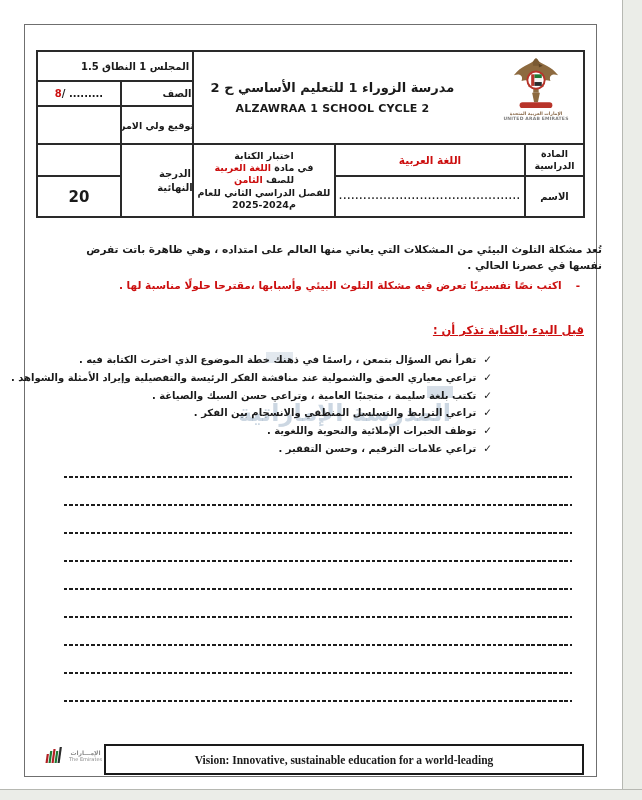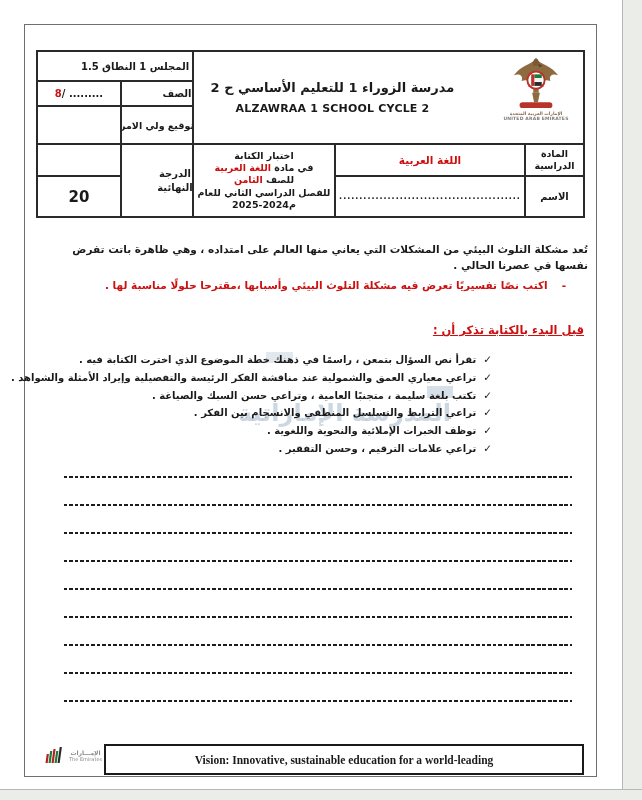--- a/index.html
+++ b/index.html
@@ -34,21 +34,21 @@
   .c-title{grid-column:3;grid-row:4/6;flex-direction:column;font-size:9.5px;line-height:1.3;}
   .c-subj-val{grid-column:4;grid-row:4;font-size:10.5px;}
   .c-dots{grid-column:4;grid-row:5;font-size:8px;letter-spacing:1px;overflow:hidden;}
   .c-subj-lab{grid-column:5;grid-row:4;font-size:9.5px;line-height:1.3;padding:0 3px;}
   .c-name-lab{grid-column:5;grid-row:5;font-size:10px;}
   
   .emblem{position:absolute;right:8px;top:5px;width:78px;display:flex;flex-direction:column;align-items:center;}
   .emblem-ar{font-size:4.5px;color:#8a6a4a;font-weight:bold;margin-top:2px;}
   .emblem-en{font-size:4.5px;color:#7d7d7d;font-weight:bold;letter-spacing:.2px;}
   
-  .intro{left:45px;top:241px;width:543px;direction:rtl;text-align:right;
+  .intro{left:59px;top:241px;width:543px;direction:rtl;text-align:right;
          font-size:10.5px;font-weight:bold;line-height:1.55;}
   .prompt{margin-top:3px;padding-left:20px;padding-right:22px;color:#cc0f0f;display:flex;gap:14px;}
   .reminder{right:58px;top:323px;direction:rtl;color:#cc0f0f;font-weight:bold;font-size:11.5px;
             text-decoration:underline;}
   .checklist{right:150px;top:351px;direction:rtl;text-align:right;font-size:10px;font-weight:bold;}
   .chk-item{white-space:nowrap;line-height:16.8px;}
   .chk{display:inline-block;margin-left:7px;font-weight:normal;font-size:10.5px;}
   
   .lines{left:64px;top:476px;width:508px;}
   .wline{height:2px;margin-bottom:26px;

